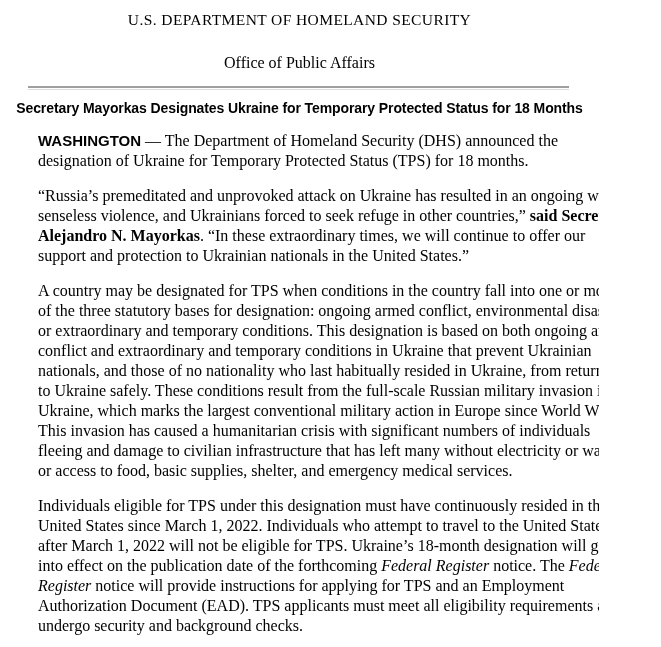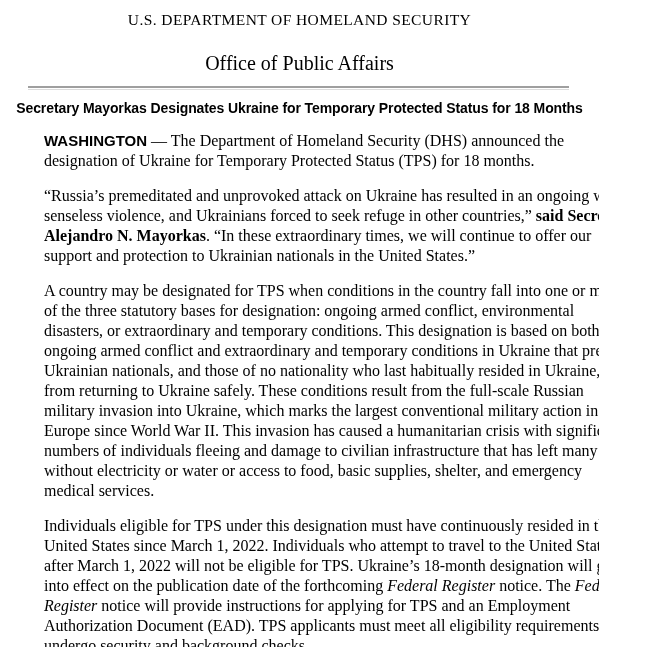--- a/index.html
+++ b/index.html
@@ -14,21 +14,21 @@
   }
   .agency {
     padding-top: 10px;
     text-align: center;
     font-size: 15.5px;
     letter-spacing: 0.4px;
   }
   .office {
     margin-top: 23px;
     text-align: center;
-    font-size: 20px;
+    font-size: 16px;
   }
   hr.rule {
     margin: 13px 30px 0 28px;
     border: none;
     height: 1px;
     border-top: 2px solid #9f9f9f;
     border-bottom: 1px solid #dcdcdc;
     background: transparent;
   }
   .headline {
@@ -38,21 +38,21 @@
     font-weight: bold;
     font-size: 14px;
     line-height: 17px;
     white-space: nowrap;
     letter-spacing: -0.1px;
   }
   .body {
     margin: 14px 28px 0 36px;
     width: 597px;
   }
-  .para { margin: 0 0 15px 8px; }
+  .para { margin: 0 0 15px 2px; }
   .dateline {
     font-family: "Liberation Sans", "DejaVu Sans", sans-serif;
     font-weight: bold;
     font-size: 15px;
   }
   .bold { font-weight: bold; }
   em { }
 </style>
 </head>
 <body>

